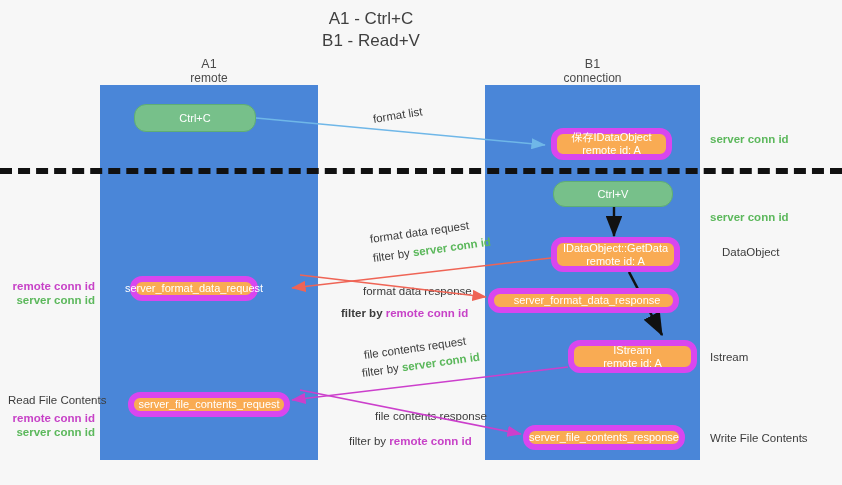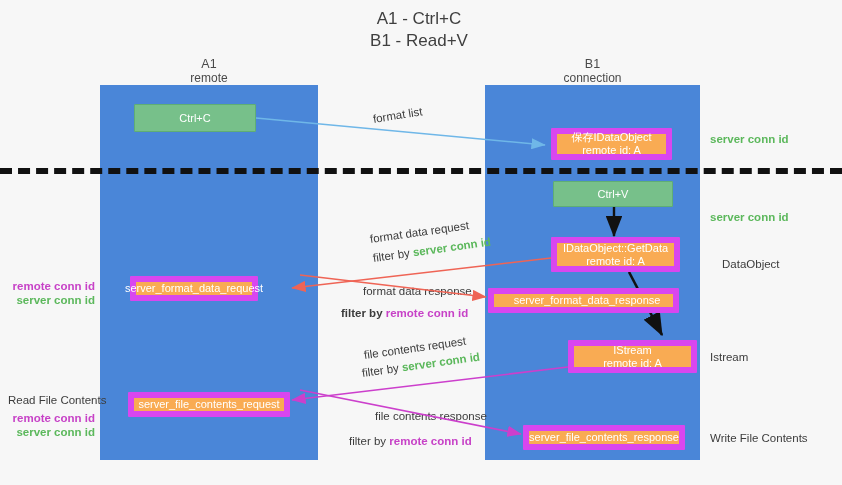--- a/index.html
+++ b/index.html
@@ -13,42 +13,41 @@
   }
   #stage{position:absolute;left:0;top:0;width:842px;height:485px;}
   .abs{position:absolute;}
 
   
   #title{
     left:0;top:8px;width:742px;
     text-align:center;
     font-size:17px;line-height:22px;
     color:#3f3f3f;
-    padding-left:48px;
   }
   #title div{white-space:nowrap;}
 
   
   .col-head{
     text-align:center;font-size:12px;line-height:14px;color:#4a4a4a;
   }
   .col-head .big{font-size:12.5px;}
 
   
   .lane{background:#4a86d8;}
 
   
   .box{
     box-sizing:border-box;
     display:flex;flex-direction:column;
     align-items:center;justify-content:center;
     text-align:center;
     color:#ffffff;
     font-size:11px;line-height:13px;
-    border-radius:1px;
+    border-radius:12px;
     z-index:6;
   }
   .box.green{background:#77c08a;border:1px solid #5fae74;}
   .box.orange{background:#f9ab53;border:6px solid #d946ef;}
   .box .l2{font-weight:normal;}
 
   
   #dashline{
     left:0;top:168px;width:842px;height:0;
     border-top:6px dashed #111111;
@@ -194,21 +193,21 @@
     <span class="dark-t">filter by</span>
     <span class="magenta-t">remote conn id</span>
   </div>
 
   <div class="abs lbl" style="left:710px;top:132px;">
     <span class="green-t">server conn id</span>
   </div>
   <div class="abs lbl" style="left:710px;top:210px;">
     <span class="green-t">server conn id</span>
   </div>
-  <div class="abs lbl" style="left:722px;top:245px;margin-top:12px;">
+  <div class="abs lbl" style="left:722px;top:245px;">
     <span class="dark-t">DataObject</span>
   </div>
   <div class="abs lbl" style="left:710px;top:350px;">
     <span class="dark-t">Istream</span>
   </div>
   <div class="abs lbl" style="left:710px;top:431px;">
     <span class="dark-t">Write File Contents</span>
   </div>
 
   <div class="abs lbl" style="left:10px;top:279px;text-align:right;width:85px;">

